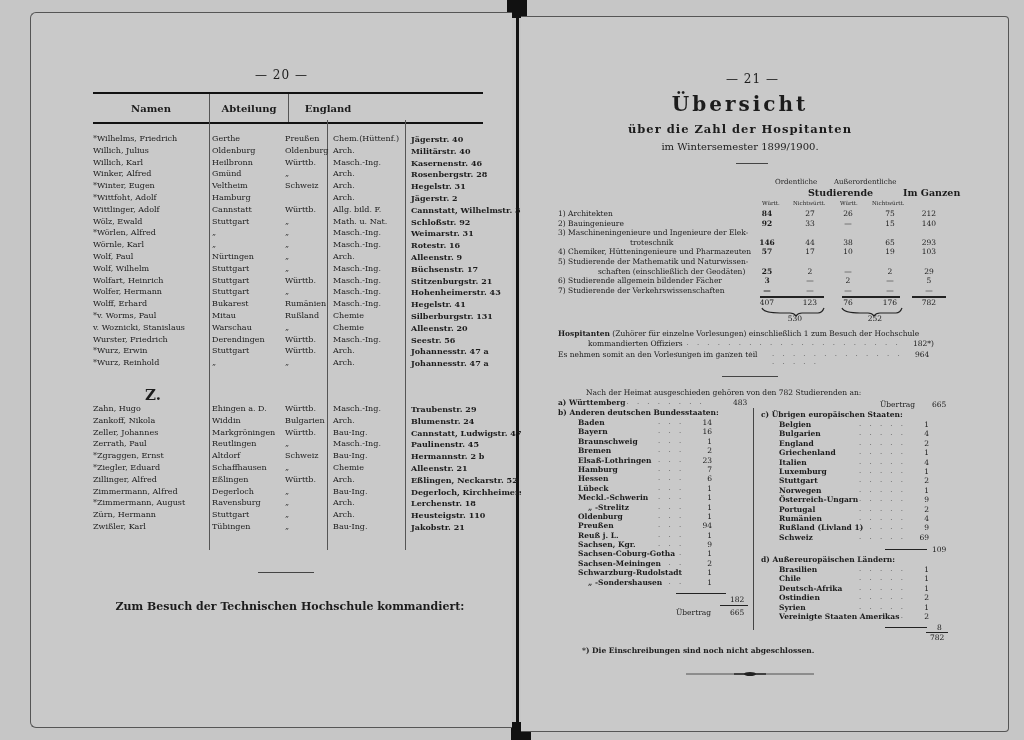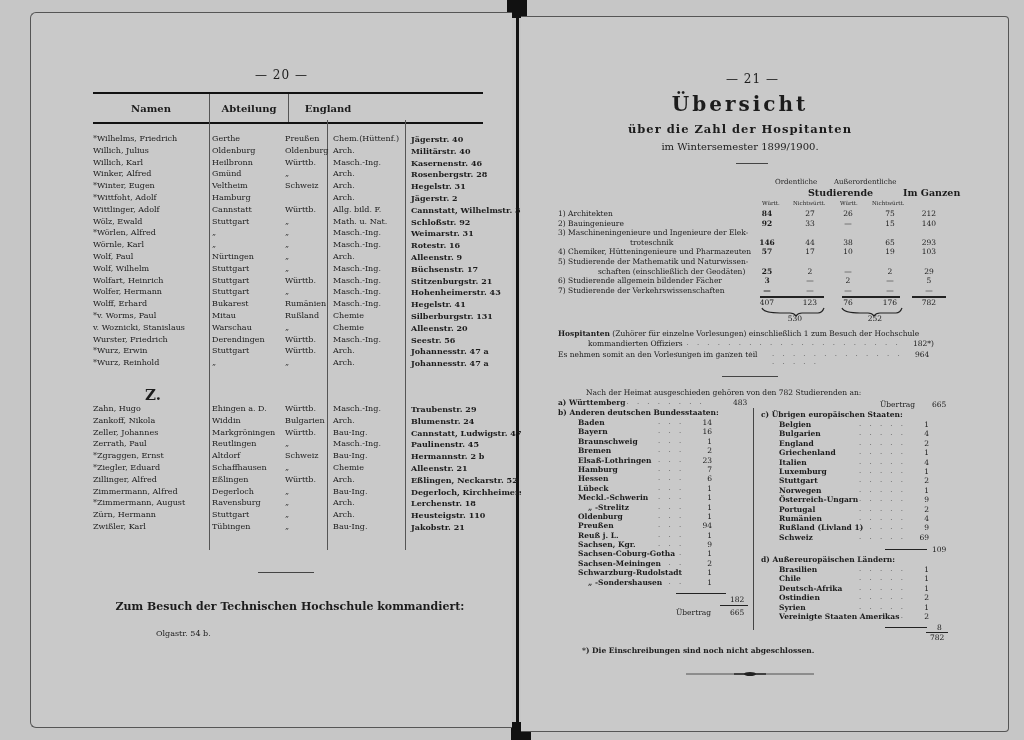--- a/index.html
+++ b/index.html
@@ -293,21 +293,20 @@
       <span class="c-town">Tübingen</span>
       <span class="c-state">„</span>
       <span class="c-dept">Bau-Ing.</span>
       <span class="c-addr">Jakobstr. 21</span>
     </div>
   </div>
 
 <div class="divider-s" style="left:258px;top:572px;width:56px;"></div>
 <div class="mil-title">Zum Besuch der Technischen Hochschule kommandiert:</div>
 <div class="mil-text">
-  <div class="line2">Olgastr. 54 b.</div>
 </div>
 
 <div class="page page-right"></div>
 <div class="pagenum" style="left:726px;top:72px;">— 21 —</div>
 <div class="title">Übersicht</div>
 <div class="subtitle">über die Zahl der Hospitanten</div>
 <div class="subtitle2">im Wintersemester 1899/1900.</div>
 <div class="divider-s" style="left:736px;top:163px;width:32px;"></div>
 
 <div class="colhdr" style="left:775px;top:178px;">Ordentliche</div>

